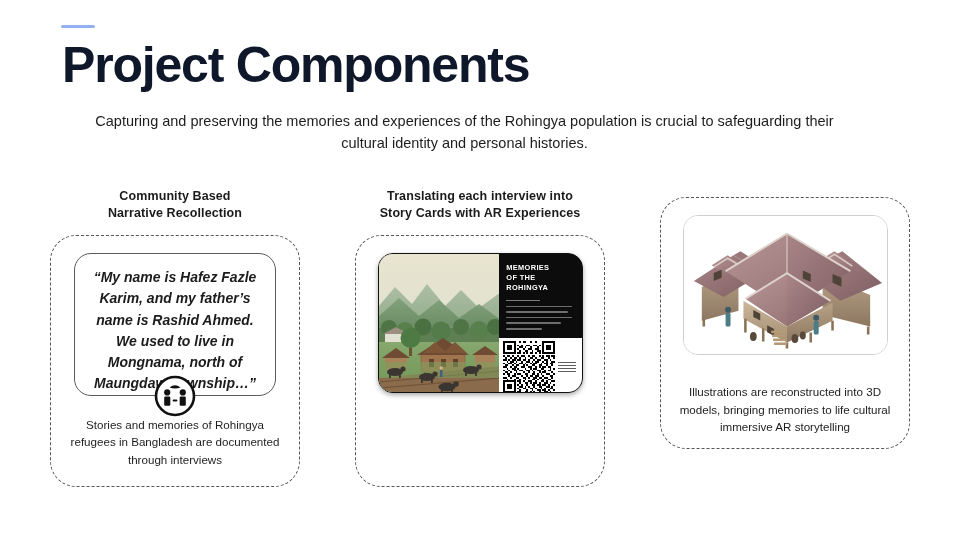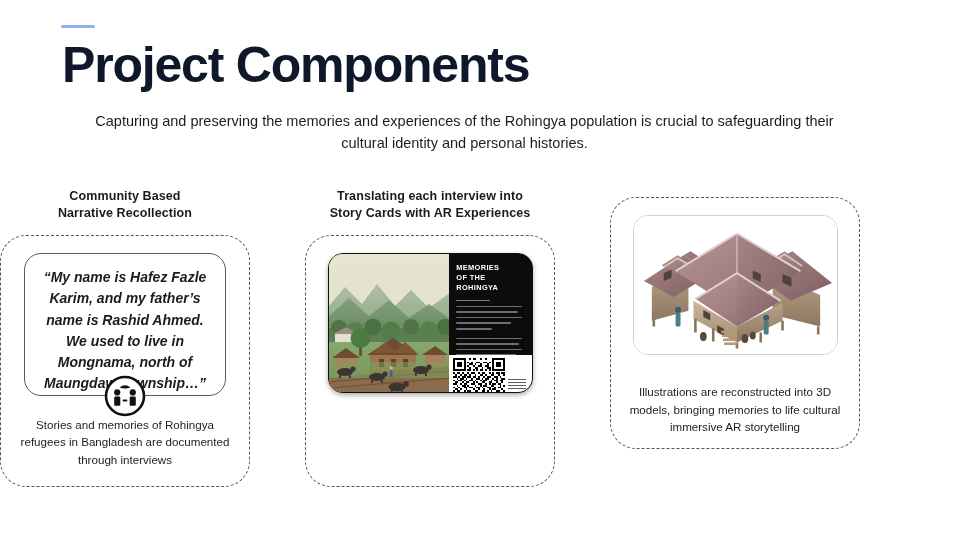--- a/index.html
+++ b/index.html
@@ -23,21 +23,21 @@
   }
 
   .subtitle {
     position: absolute; left: 92px; top: 110px; width: 745px;
     text-align: center; font-size: 14.5px; line-height: 1.55;
     color: #1d1d1d;
   }
 
   .columns {
     position: absolute; left: 0; top: 188px; width: 960px; height: 310px;
-    display: flex; gap: 55px;
+    display: flex; justify-content: center; gap: 55px;
   }
   .column { width: 250px; display: flex; flex-direction: column; align-items: center; }
 
   .col-heading {
     font-size: 12.5px; font-weight: 700; color: #1b1b1b;
     text-align: center; line-height: 1.32; letter-spacing: .1px;
     height: 38px;
   }
 
   .dashed-box {
@@ -68,21 +68,21 @@
   
   .story-card {
     width: 205px; height: 140px;
     border-radius: 15px; overflow: hidden; background: #111;
     display: flex;
     box-shadow: 0 2px 5px rgba(0,0,0,.35);
     border: 1.5px solid #111;
   }
   .story-art { width: 122px; height: 100%; position: relative; overflow: hidden; background: #cfd9c4; }
   .story-right { width: 83px; height: 100%; display: flex; flex-direction: column; background: #0c0c0c; }
-  .sr-top { height: 101px; background: #0c0c0c; padding: 9px 7px 0; }
+  .sr-top { height: 84px; background: #0c0c0c; padding: 9px 7px 0; }
   .sr-title {
     color: #fff; font-size: 7.4px; font-weight: 700; line-height: 1.38; letter-spacing: .35px;
   }
   .sr-divider { width: 34px; height: 1px; background: #7d7d7d; margin: 6px 0 5px; }
   .sr-body { display: flex; flex-direction: column; gap: 4px; }
   .sr-line { height: 1.6px; background: #6e6e6e; border-radius: 1px; }
   .sr-bottom { flex: 1; background: #fff; display: flex; align-items: center; padding: 3px 4px; }
   .qr { width: 52px; height: 52px; }
   .qr-caption { display: flex; flex-direction: column; gap: 1.6px; margin-left: 3px; width: 18px; }
   .qr-caption i { display: block; height: 1.4px; background: #5d5d5d; }

